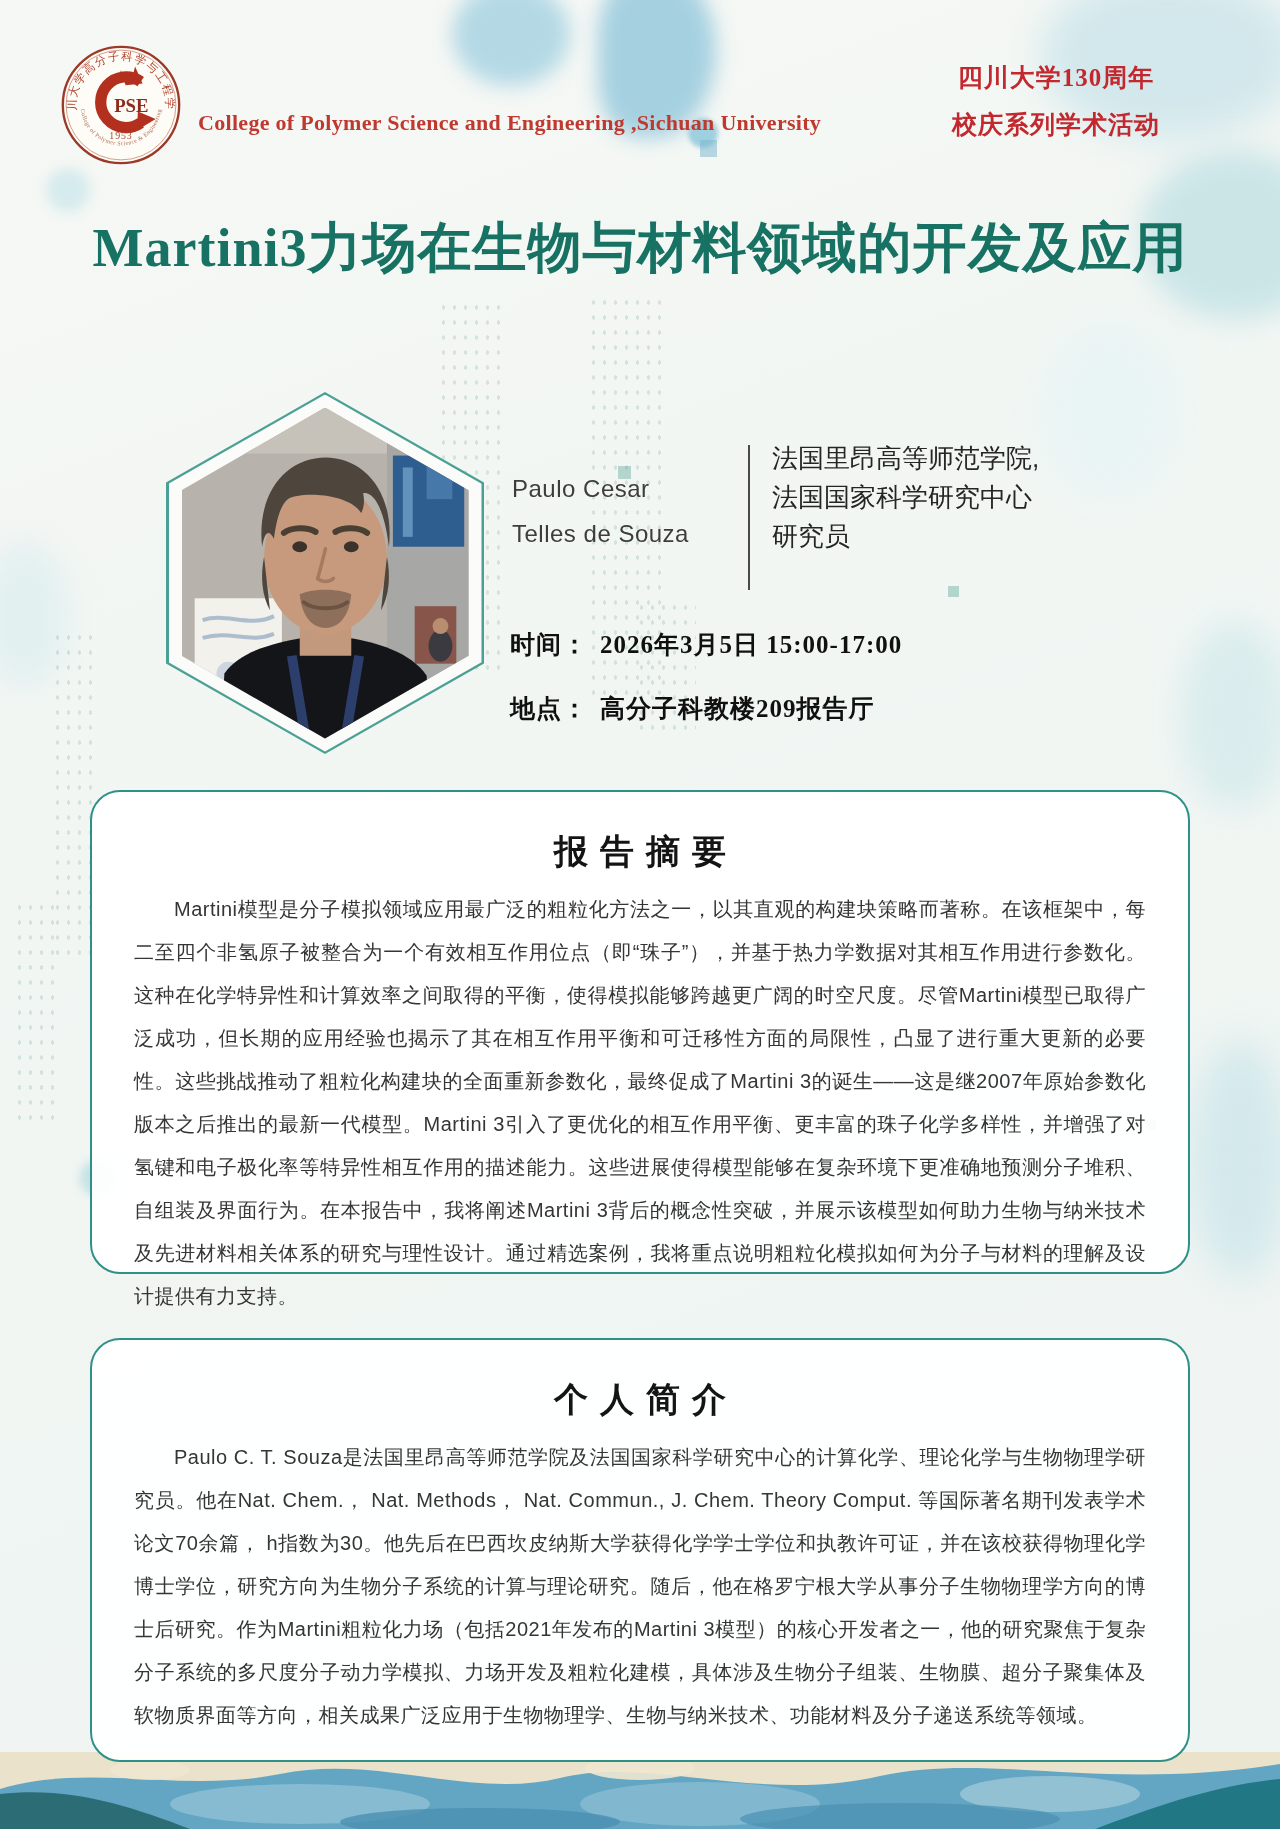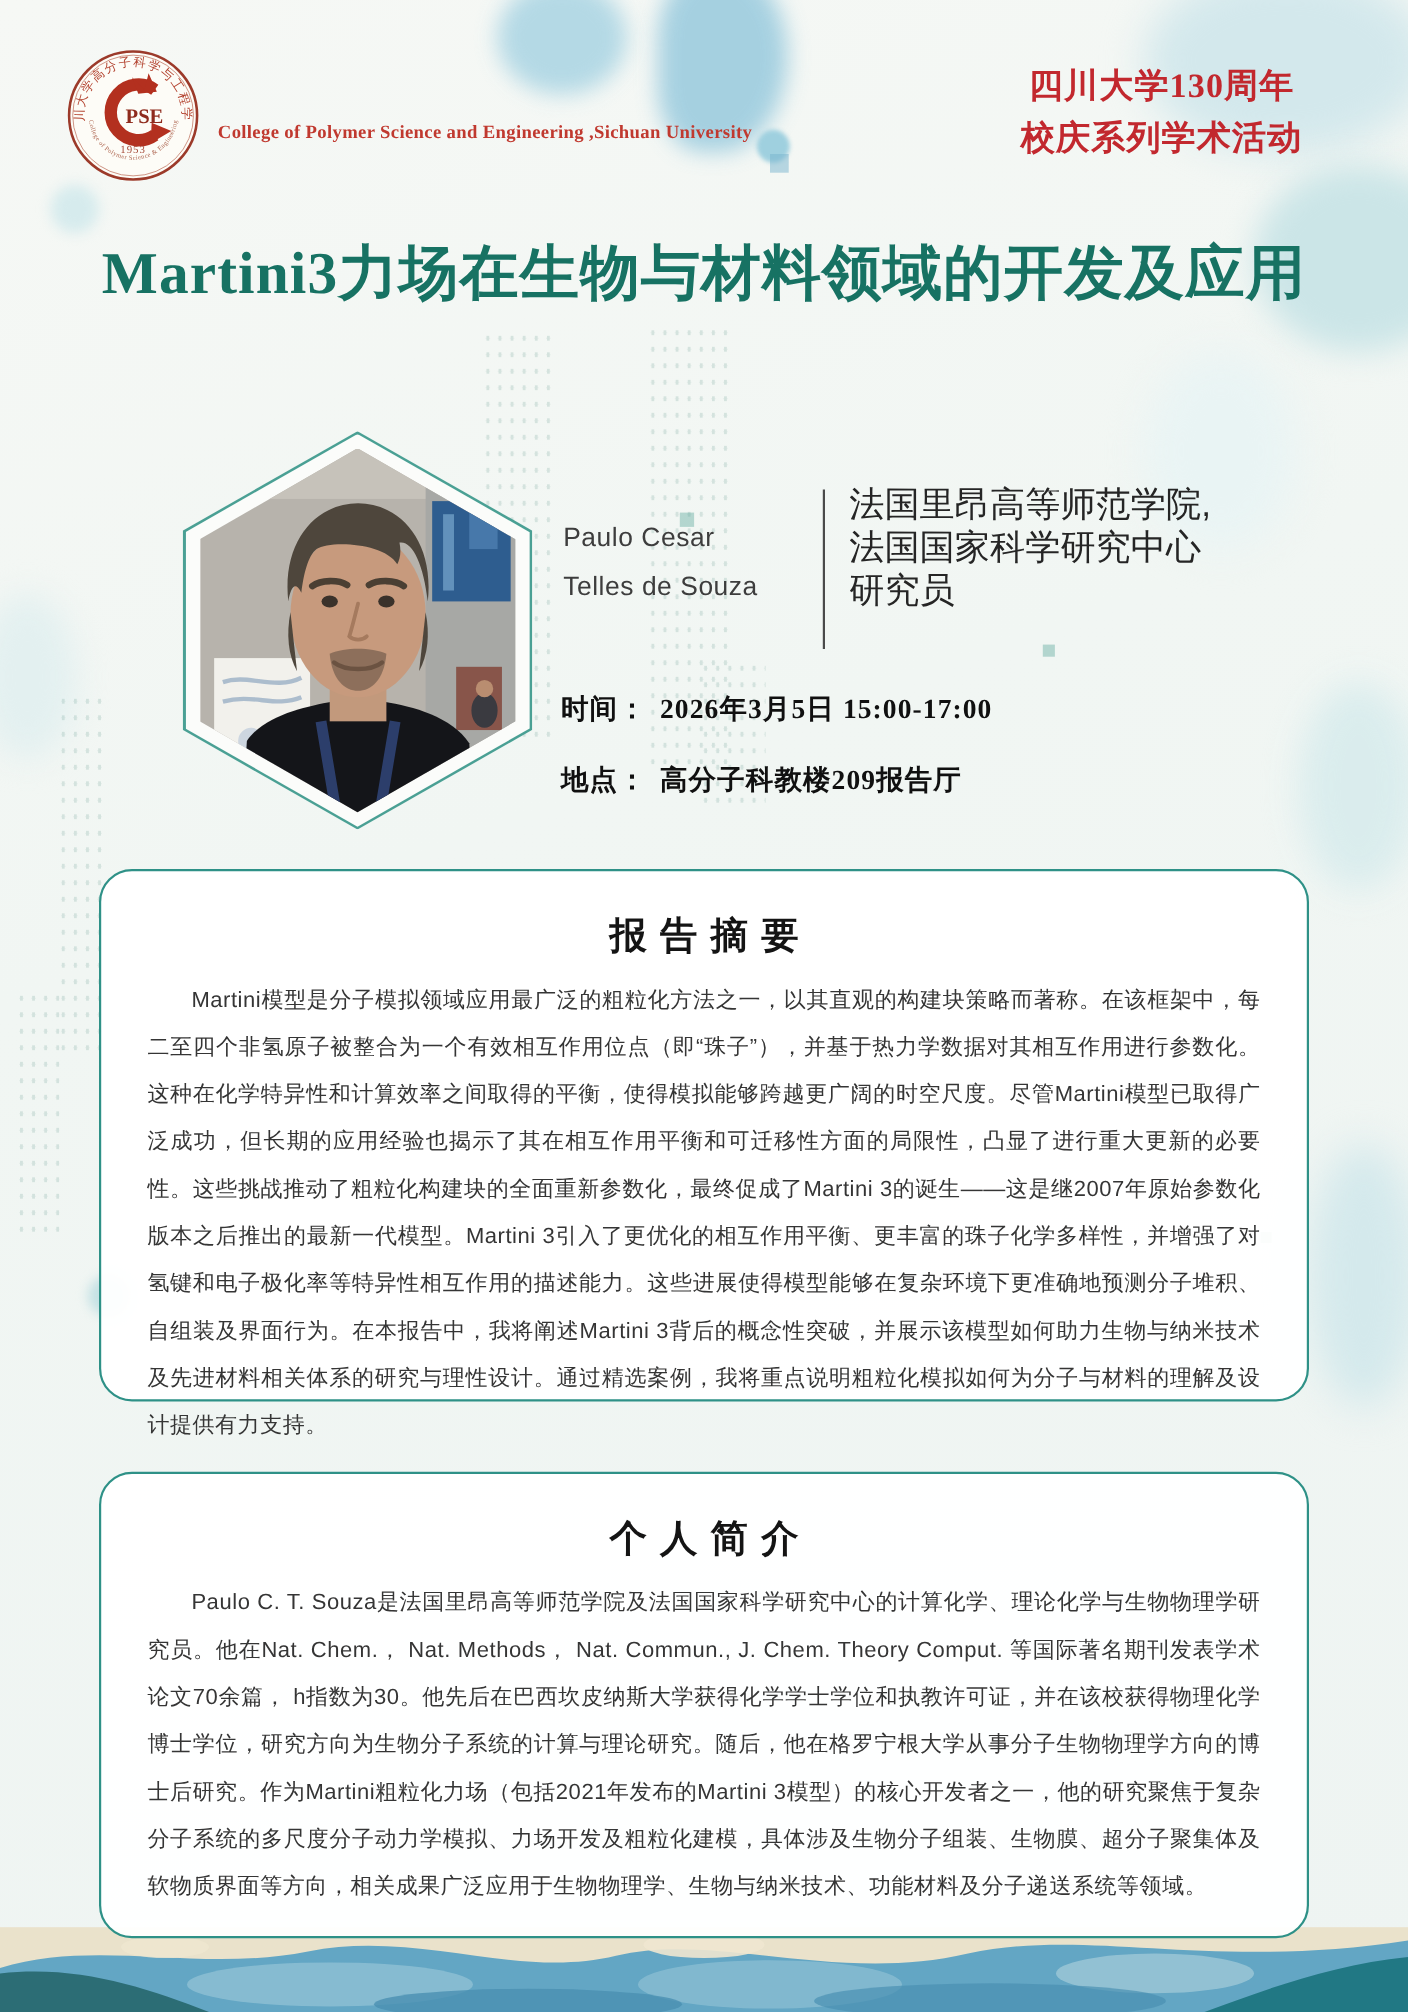--- a/index.html
+++ b/index.html
@@ -31,42 +31,42 @@
   .s1{left:618px;top:466px;width:13px;height:13px;}
   .s2{left:948px;top:586px;width:11px;height:11px;}
   .s3{left:700px;top:140px;width:17px;height:17px;background:rgba(120,180,205,.5);}
   .s4{left:1146px;top:1120px;width:10px;height:10px;}
   
   .logo{position:absolute;left:60px;top:44px;width:122px;height:122px;z-index:2;}
   .hdr-cn{position:absolute;left:196px;top:56px;z-index:2;
           font-family:"Liberation Serif",serif;font-weight:700;font-size:40px;
           color:#b02c24;letter-spacing:3px;white-space:nowrap;}
   .hdr-en{position:absolute;left:198px;top:110px;z-index:2;
-          font-family:"Liberation Serif",serif;font-weight:700;font-size:17px;
+          font-family:"Liberation Serif",serif;font-weight:700;font-size:22px;
           color:#c0392f;letter-spacing:.3px;white-space:nowrap;}
   .series{position:absolute;left:900px;top:54px;width:312px;z-index:2;text-align:center;
-          font-family:"Liberation Serif",serif;font-weight:800;font-size:31px;line-height:47px;
+          font-family:"Liberation Serif",serif;font-weight:800;font-size:25px;line-height:47px;
           color:#c2282e;letter-spacing:1px;}
   
   .lec-title{position:absolute;left:0;top:212px;width:1280px;z-index:2;text-align:center;
           font-family:"Liberation Serif",serif;font-weight:900;font-size:54px;
           color:#177263;letter-spacing:1px;margin:0;}
   
   .hex-outer{position:absolute;left:166px;top:392px;width:318px;height:362px;z-index:2;
           background:#4aa094;clip-path:polygon(50% 0,100% 25%,100% 75%,50% 100%,0 75%,0 25%);}
   .hex-white{position:absolute;inset:2.5px;background:#fbfcfa;
           clip-path:polygon(50% 0,100% 25%,100% 75%,50% 100%,0 75%,0 25%);}
   .hex-photo{position:absolute;inset:13px;overflow:hidden;
           clip-path:polygon(50% 0,100% 25%,100% 75%,50% 100%,0 75%,0 25%);}
   .hex-photo svg{display:block;width:100%;height:100%;}
   .spk-name{position:absolute;left:512px;top:466px;z-index:2;
           font-size:24px;line-height:45px;font-weight:400;color:#3d3d3d;letter-spacing:.5px;}
   .spk-divider{position:absolute;left:748px;top:445px;width:2px;height:145px;background:#4a4a4a;z-index:2;}
   .spk-aff{position:absolute;left:772px;top:439px;z-index:2;
-          font-size:32px;line-height:39px;color:#252525;font-weight:500;}
+          font-size:26px;line-height:39px;color:#252525;font-weight:500;}
   .info-row{position:absolute;left:510px;z-index:2;white-space:nowrap;
           font-family:"Liberation Serif",serif;font-weight:700;font-size:25px;color:#101010;letter-spacing:1px;}
   .row-time{top:628px;} .row-place{top:692px;}
   .info-row .lbl{margin-right:12px;}
   
   .box{position:absolute;left:90px;width:1100px;z-index:2;box-sizing:border-box;
        background:rgba(255,255,255,.94);border:2.5px solid #2e9187;border-radius:30px;
        padding:20px 42px 0;}
   .box-abstract{top:790px;height:484px;}
   .box-bio{top:1338px;height:424px;}

